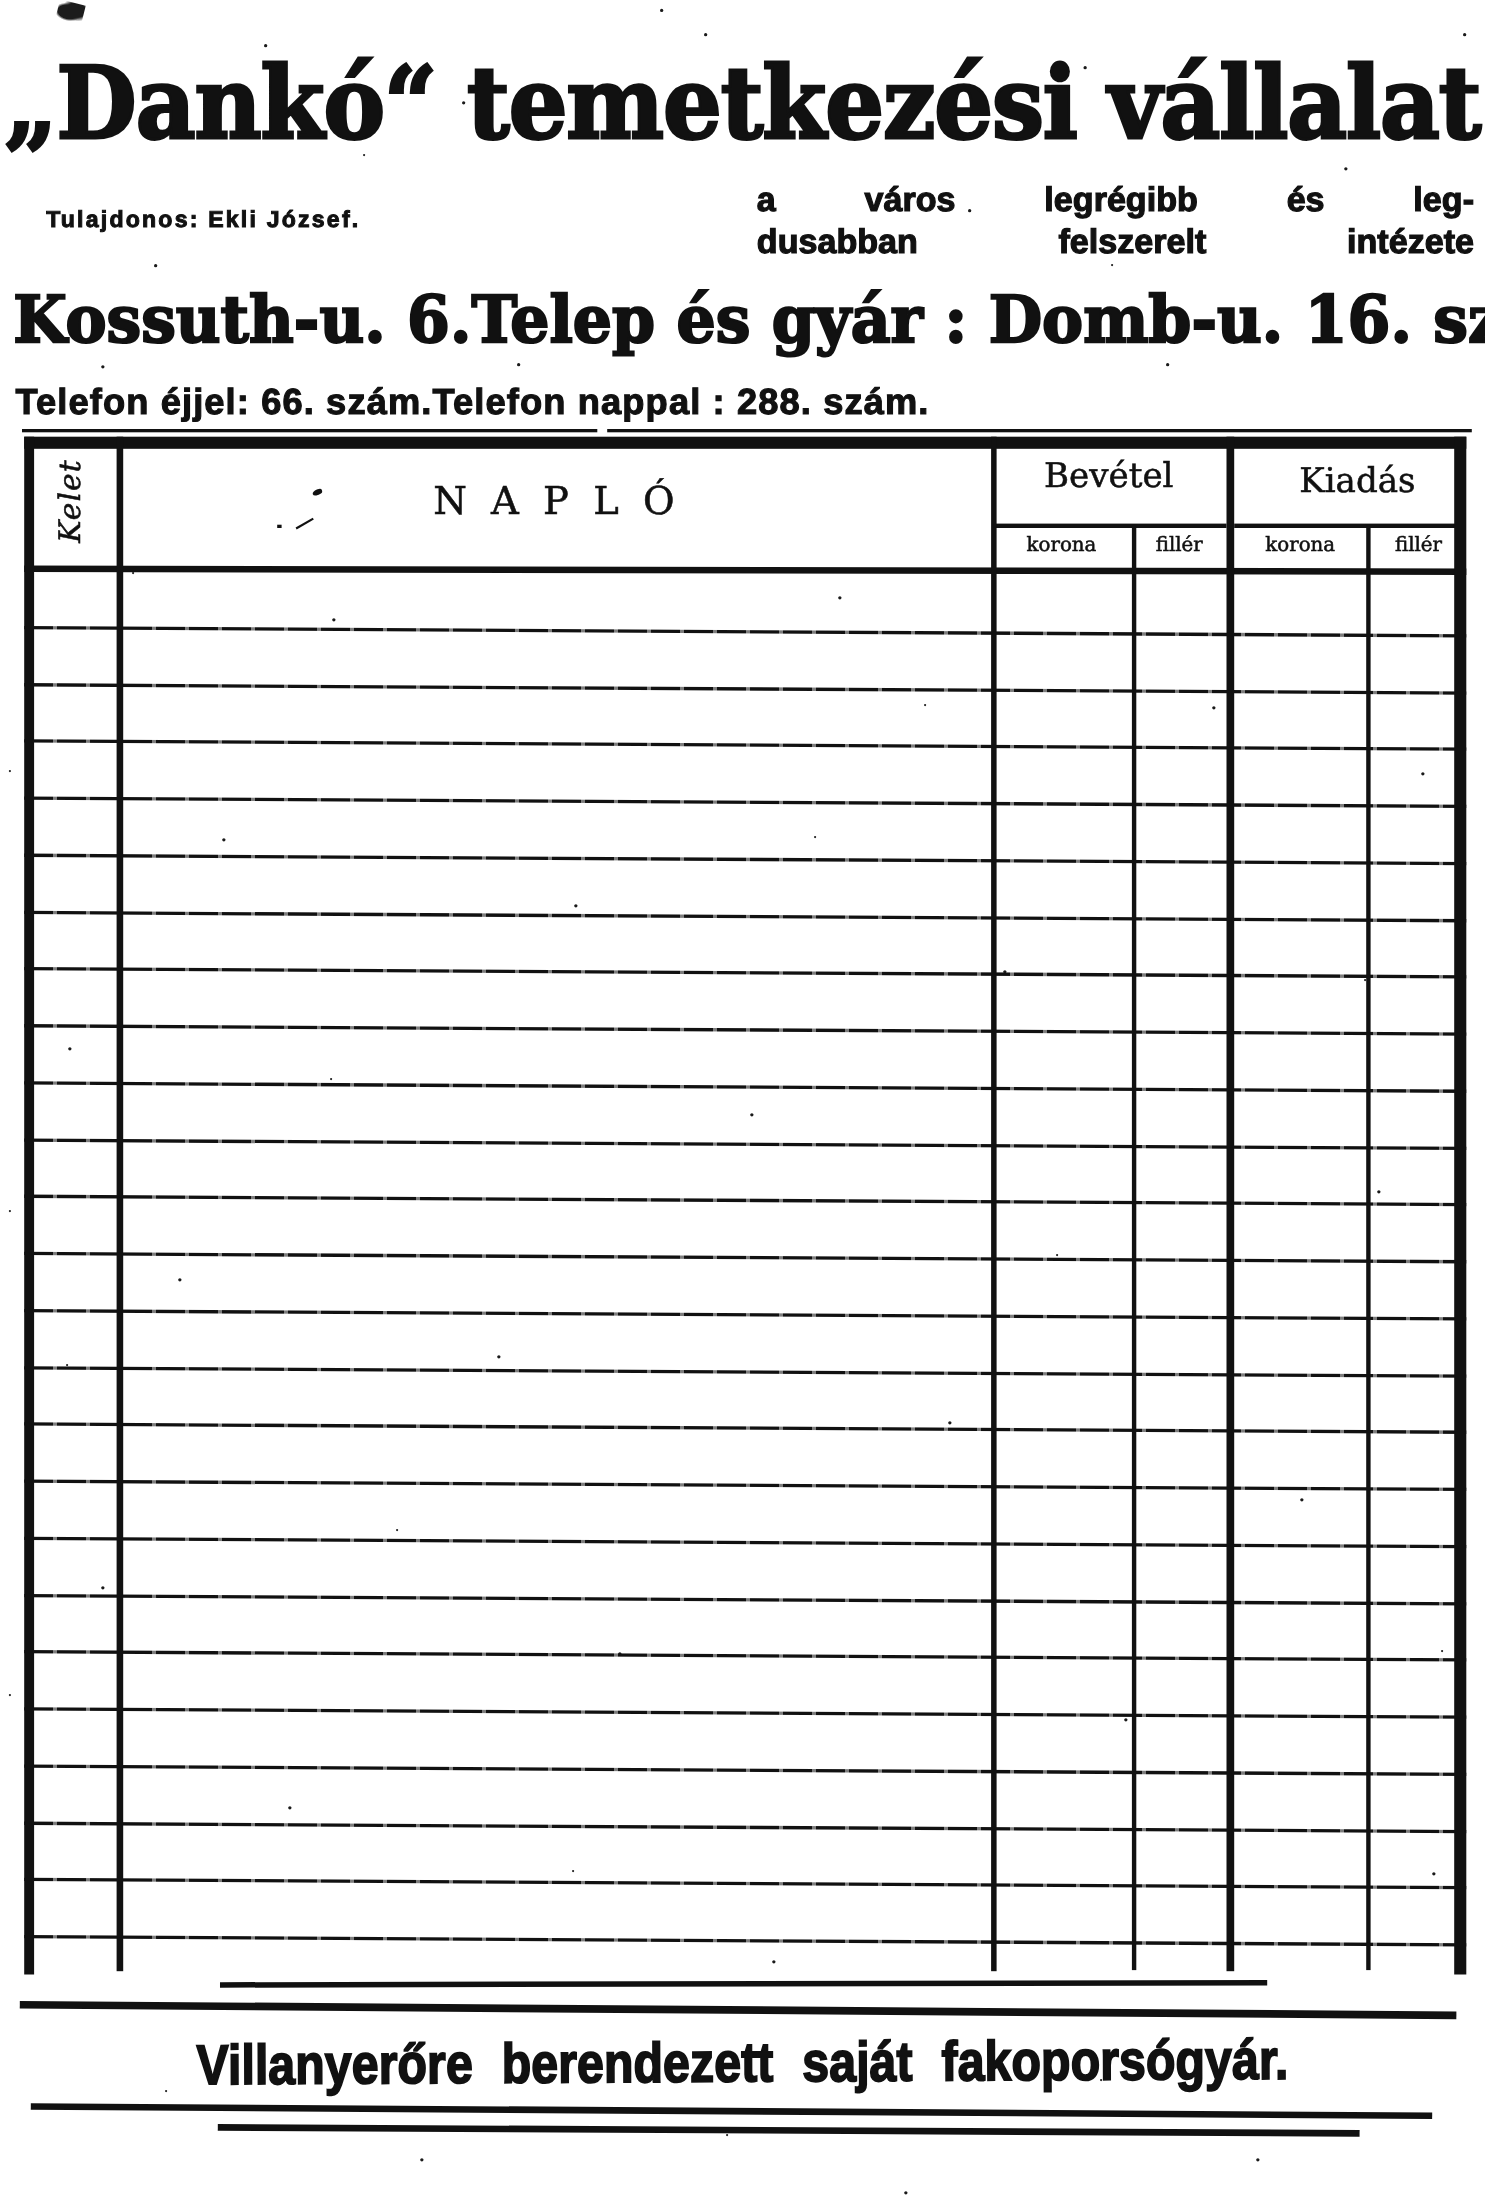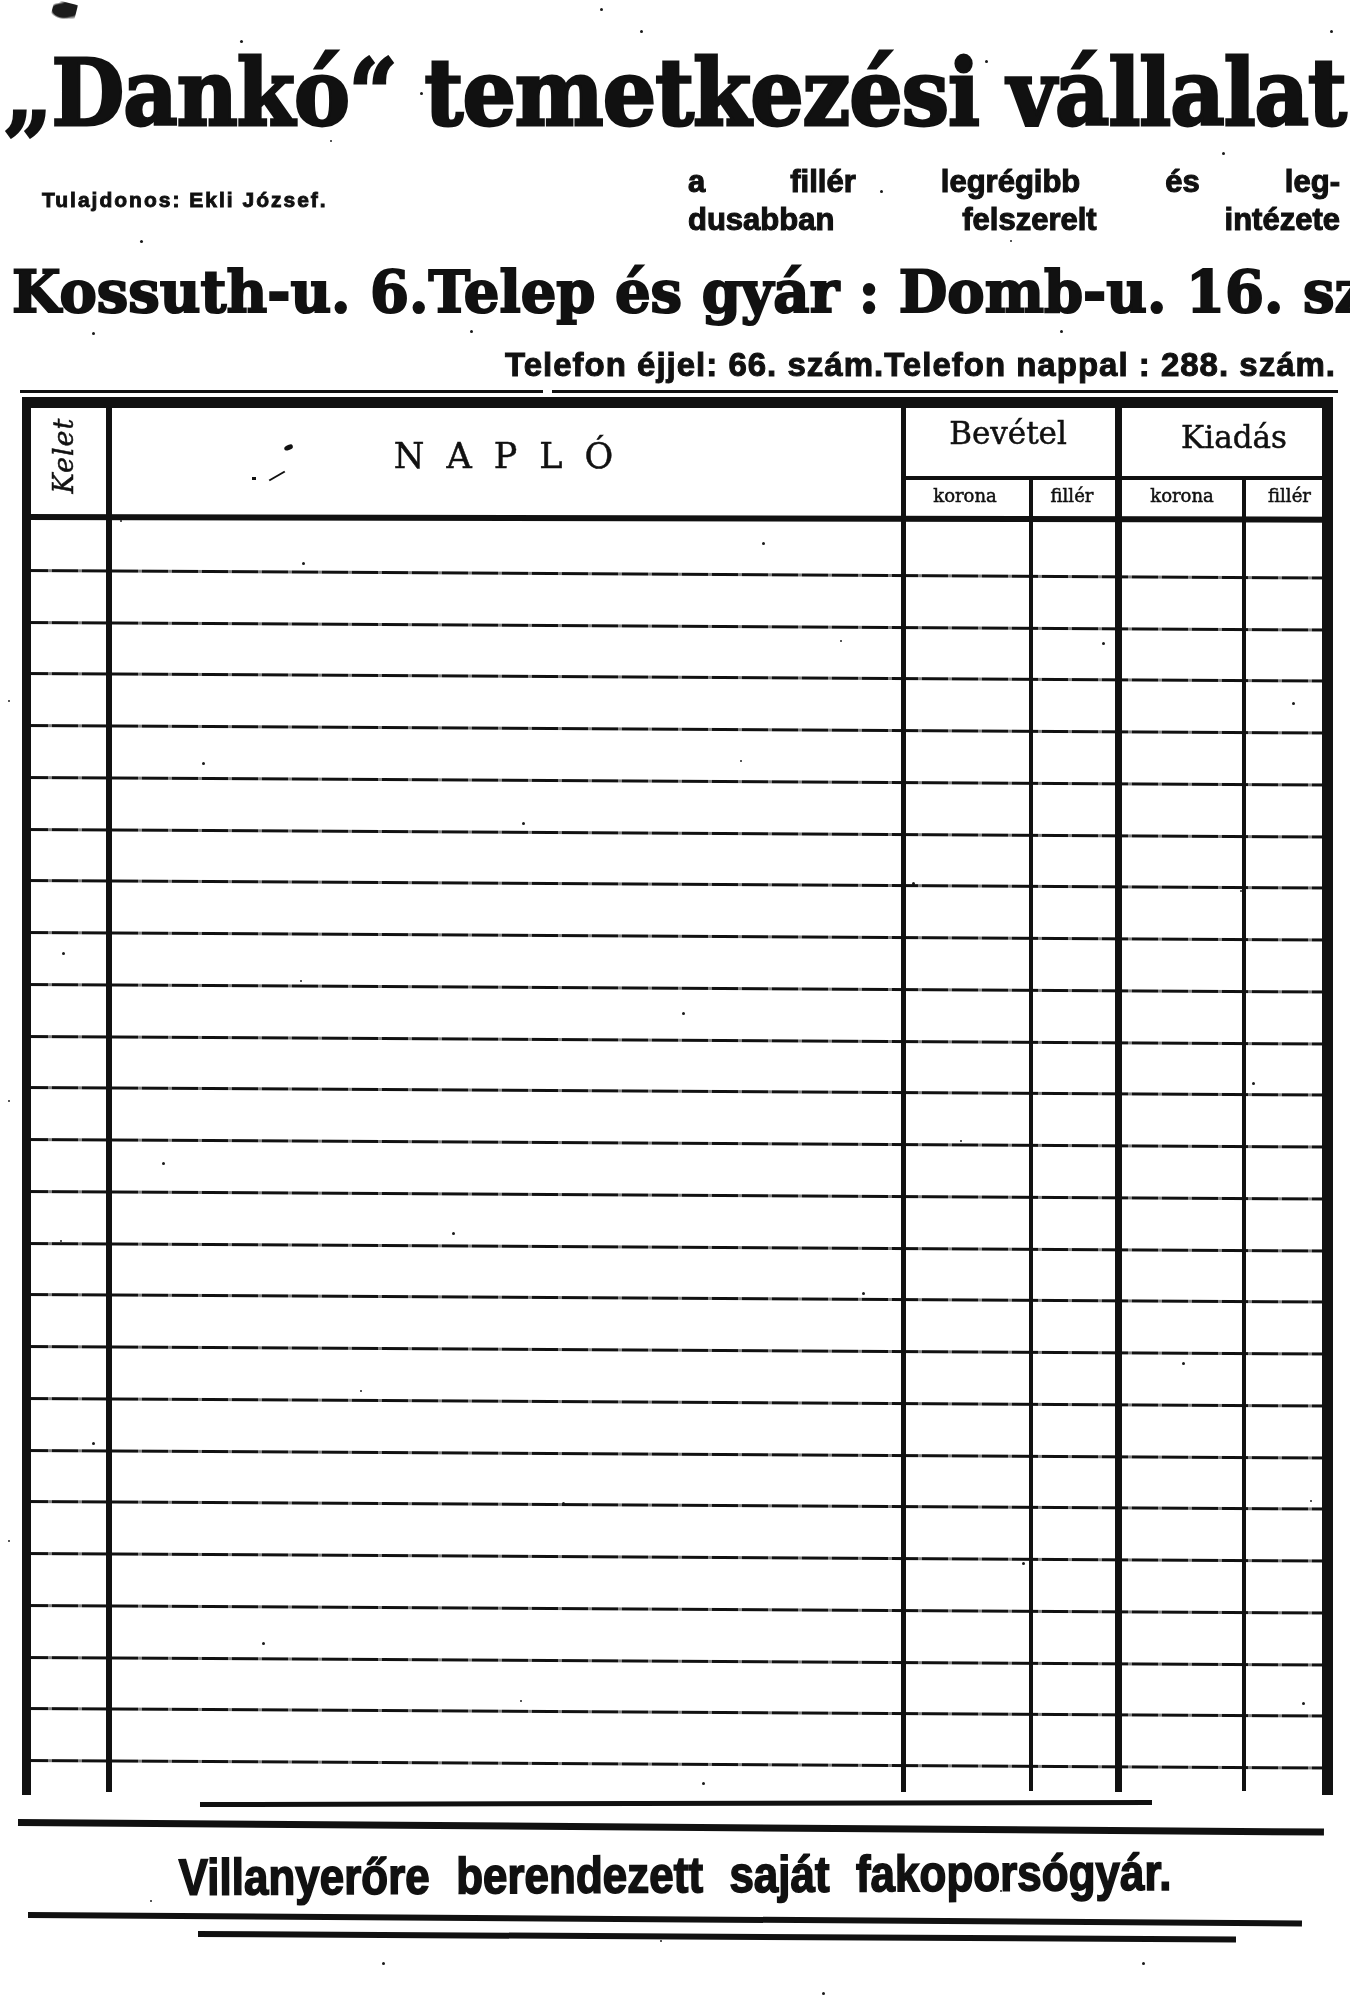--- a/index.html
+++ b/index.html
@@ -31,21 +31,21 @@
     -webkit-text-stroke:1.1px var(--ink);
   }
   .tagline div{ text-align:justify; text-align-last:justify; }
   .address{
     left:12px; top:257px; width:1326px; display:flex; justify-content:space-between;
     font-family:"DejaVu Serif", serif; font-weight:bold; font-size:56px; line-height:1.15;
     -webkit-text-stroke:2px var(--ink); transform:scaleY(1.05); transform-origin:top center;
     white-space:nowrap;
   }
   .phones{
-    left:14px; top:346px; width:1322px; display:flex; justify-content:flex-end;
+    left:14px; top:346px; width:1322px; display:flex; justify-content:flex-start;
     font-size:33px; font-weight:bold; letter-spacing:1px; -webkit-text-stroke:1px var(--ink);
     white-space:nowrap;
   }
   .phoneline{ top:390px; height:3px; background:var(--ink); }
   .phoneline.l{ left:20px; width:523px; }
   .phoneline.r{ left:552px; width:786px; }
 
   
   .hline,.vline{ background:var(--ink); position:absolute; }
   .h-top{ left:22px; top:397px; width:1311px; height:11px; }
@@ -126,21 +126,21 @@
 <body>
 
 <div class="sheet" style="--ink: #111111; --paper: #ffffff;">
 
   <div class="abs smudge"></div>
   <div class="abs speckles"></div>
 
   <div class="abs title">„Dankó“ temetkezési vállalat</div>
   <div class="abs owner">Tulajdonos: Ekli József.</div>
   <div class="abs tagline">
-    <div>a fillér legrégibb és leg-</div>
+    <div>a város legrégibb és leg-</div>
     <div>dusabban felszerelt intézete</div>
   </div>
   <div class="abs address">
     <span>Kossuth-u. 6.</span>
     <span>Telep és gyár : Domb-u. 16. sz.</span>
   </div>
   <div class="abs phones">
     <span>Telefon éjjel: 66. szám.</span>
     <span>Telefon nappal : 288. szám.</span>
   </div>

